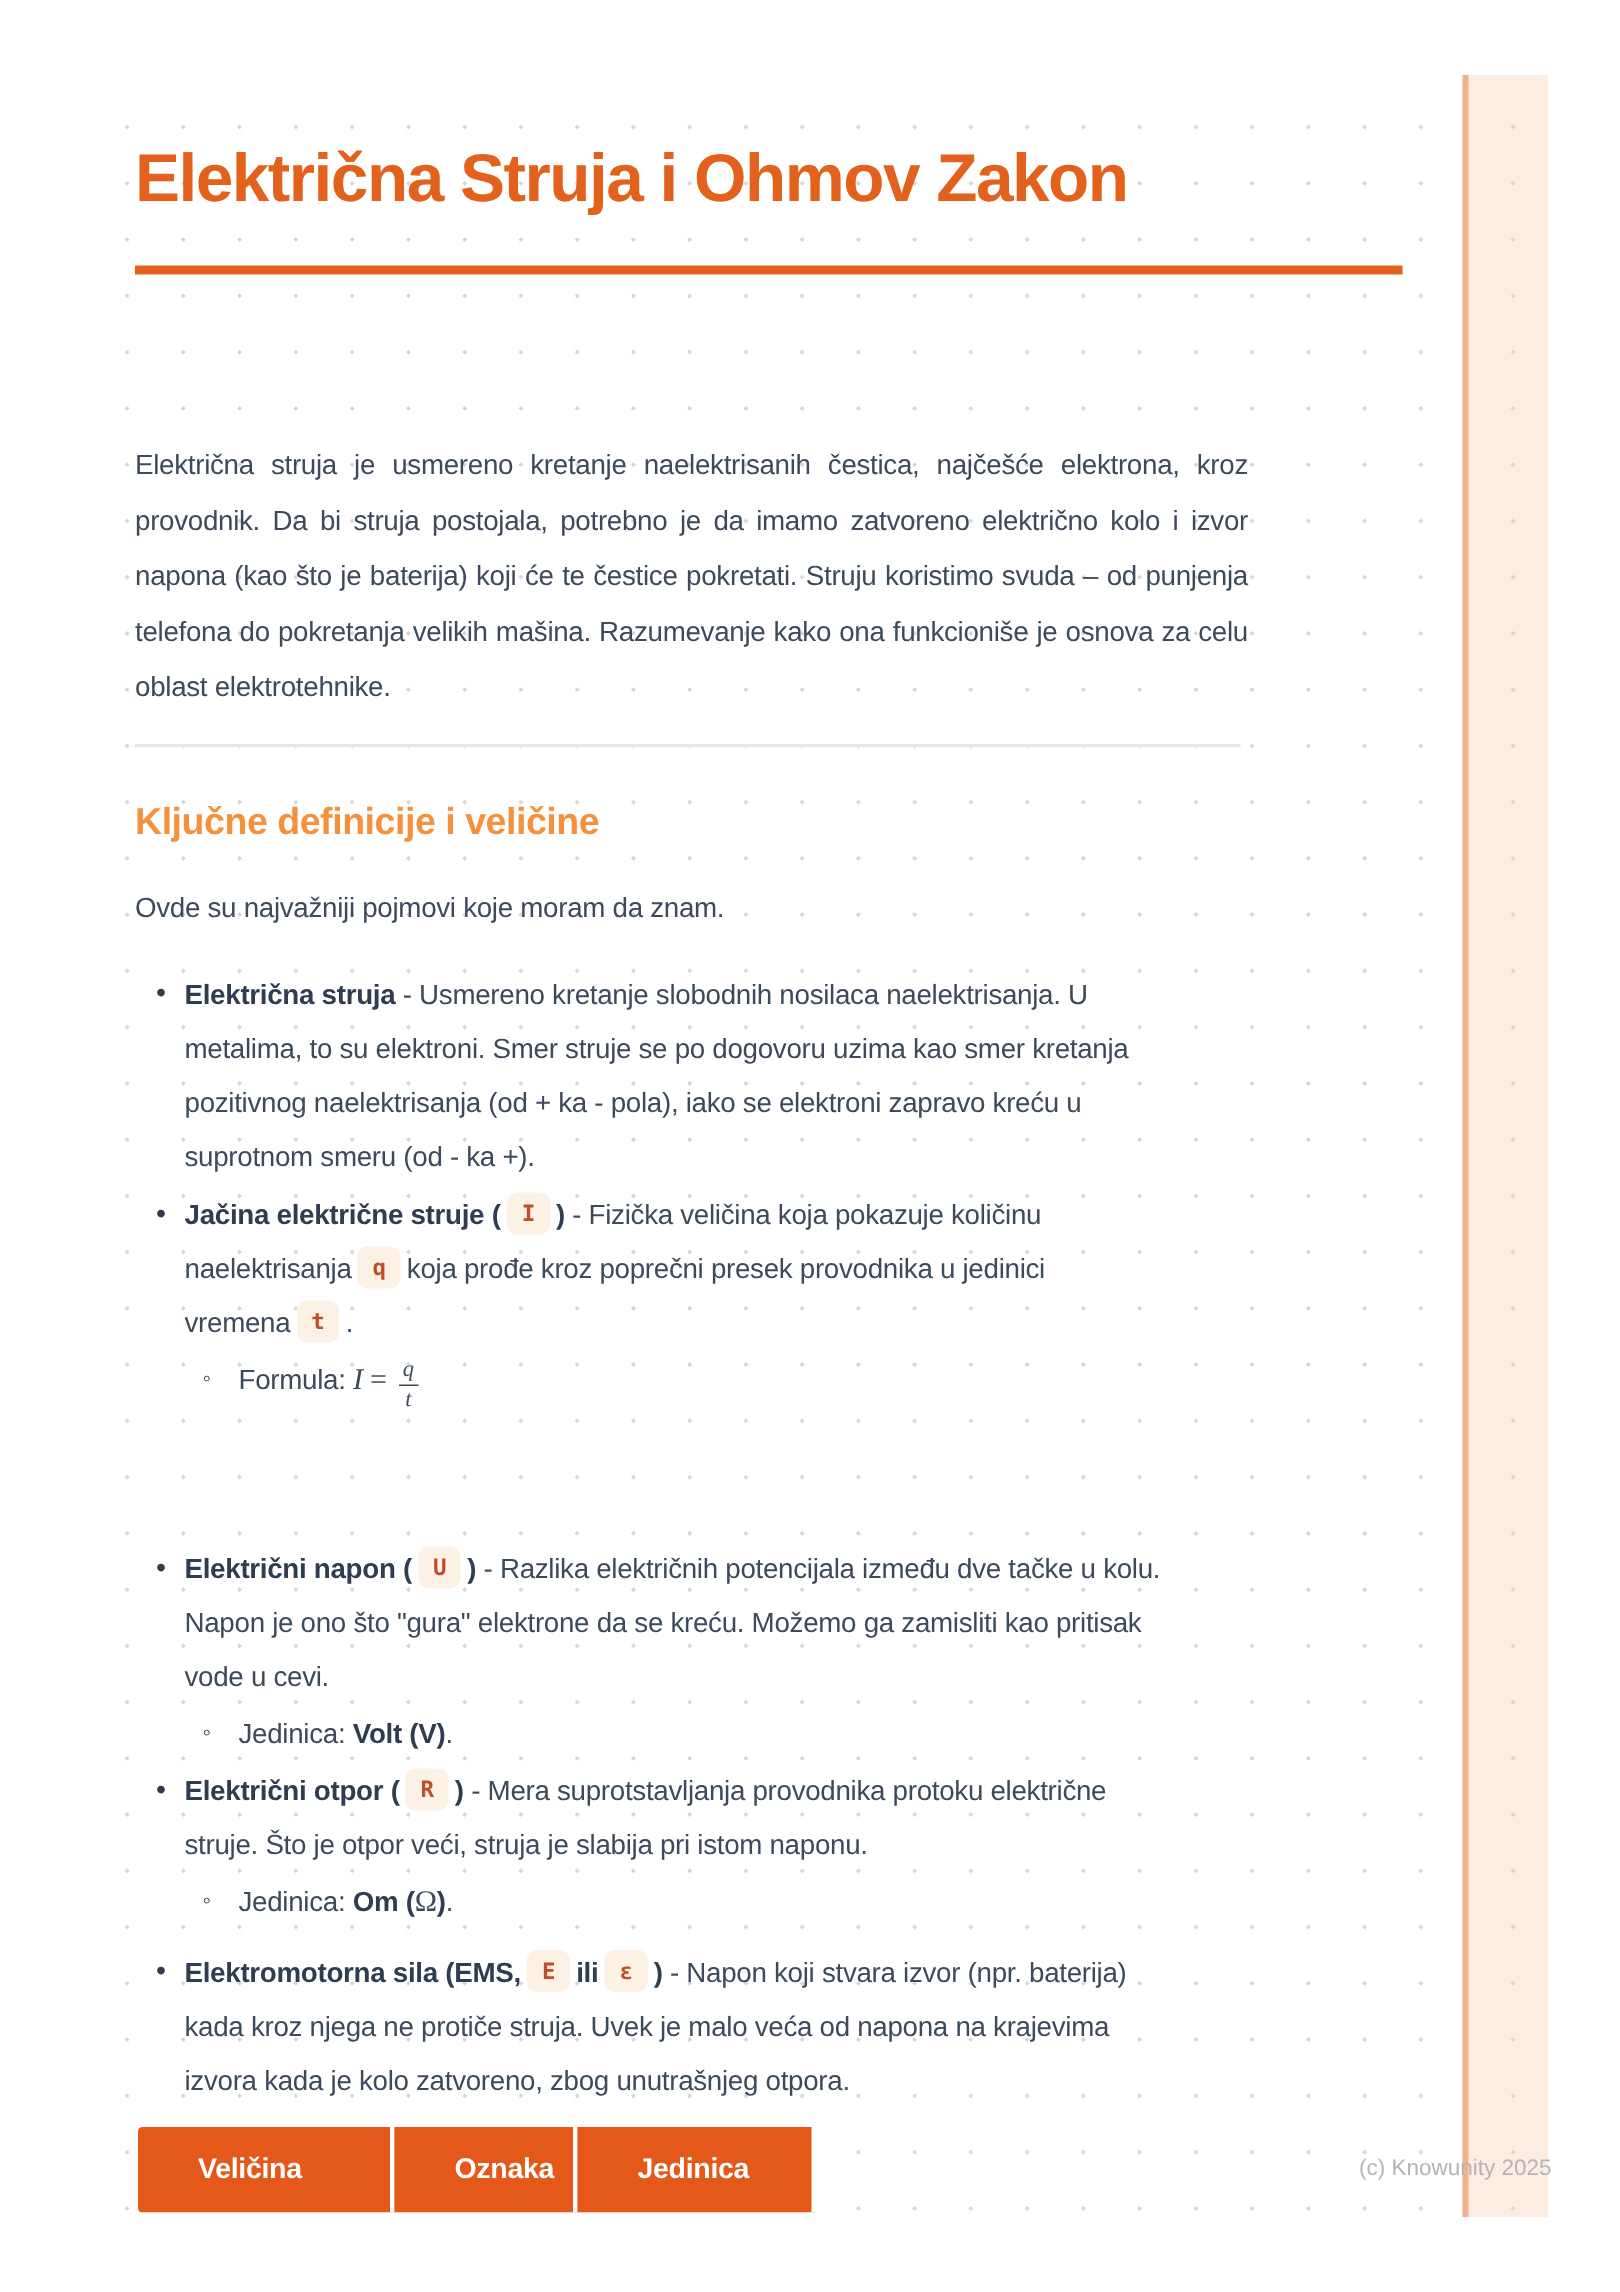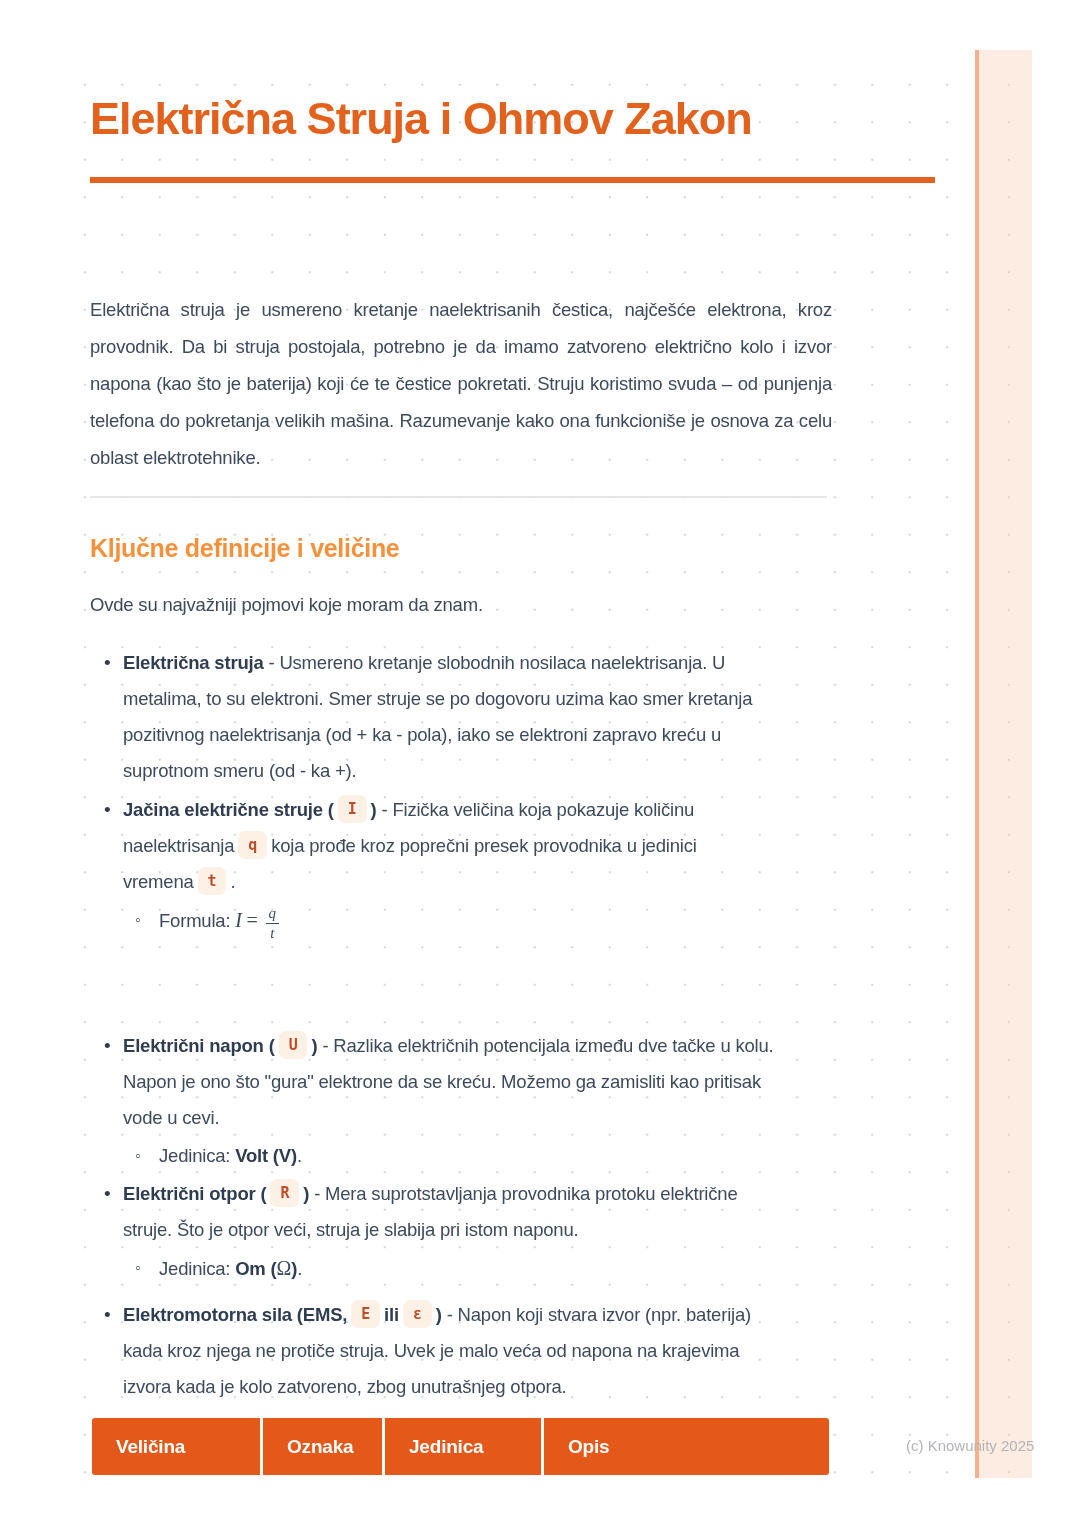--- a/index.html
+++ b/index.html
@@ -78,21 +78,21 @@
   }
   .frac .num{display:block;border-bottom:1px solid #3d4a5c;padding:0 3px 2px;}
   .frac .den{display:block;padding-top:2px;}
   .frac.fi .num,.frac.fi .den{font-style:italic;}
   .table-head{
     position:absolute;left:37px;top:1368px;width:737px;height:57px;display:flex;
     border-radius:3px;overflow:hidden;
   }
   .th{
     background:#e4581a;color:#ffffff;font-weight:bold;font-size:19px;
-    display:flex;align-items:center;padding-left:24px;box-sizing:border-box;
+    display:flex;align-items:center;padding-left:40px;box-sizing:border-box;
     letter-spacing:-0.2px;
   }
   .th.c0{width:171px;border-right:3px solid #ffffff;}
   .th.c1{width:122px;border-right:3px solid #ffffff;}
   .th.c2{width:159px;border-right:3px solid #ffffff;}
   .th.c3{flex:1;}
   .footer-note{
     position:absolute;left:906px;top:1437px;font-size:15px;color:#b6b3b8;
     white-space:nowrap;z-index:5;
   }
@@ -124,17 +124,16 @@
     <li class="def d3"><span class="li-text"><span class="seg-b">Električni otpor (</span><span class="chip">R</span><span class="seg-b">)</span><span class="seg-t"> - Mera suprotstavljanja provodnika protoku električne</span><br><span class="seg-t">struje. Što je otpor veći, struja je slabija pri istom naponu.</span></span><ul class="sub-list">
           <li class="sub-item"><span class="seg-t">Jedinica: </span><span class="seg-b">Om (</span><span class="math mr">Ω</span><span class="seg-b">)</span><span class="seg-t">.</span></li>
         </ul></li>
     <li class="def d4"><span class="li-text"><span class="seg-b">Elektromotorna sila (EMS,</span><span class="chip">E</span><span class="seg-b">ili</span><span class="chip">ε</span><span class="seg-b">)</span><span class="seg-t"> - Napon koji stvara izvor (npr. baterija)</span><br><span class="seg-t">kada kroz njega ne protiče struja. Uvek je malo veća od napona na krajevima</span><br><span class="seg-t">izvora kada je kolo zatvoreno, zbog unutrašnjeg otpora.</span></span></li>
   </ul>
 
   <div class="table-head">
     <div class="th c0">Veličina</div>
     <div class="th c1">Oznaka</div>
     <div class="th c2">Jedinica</div>
-    <div class="th c3">Opis</div>
   </div>
 </div>
 
 <div class="footer-note">(c) Knowunity 2025</div>
 
 </body></html>

